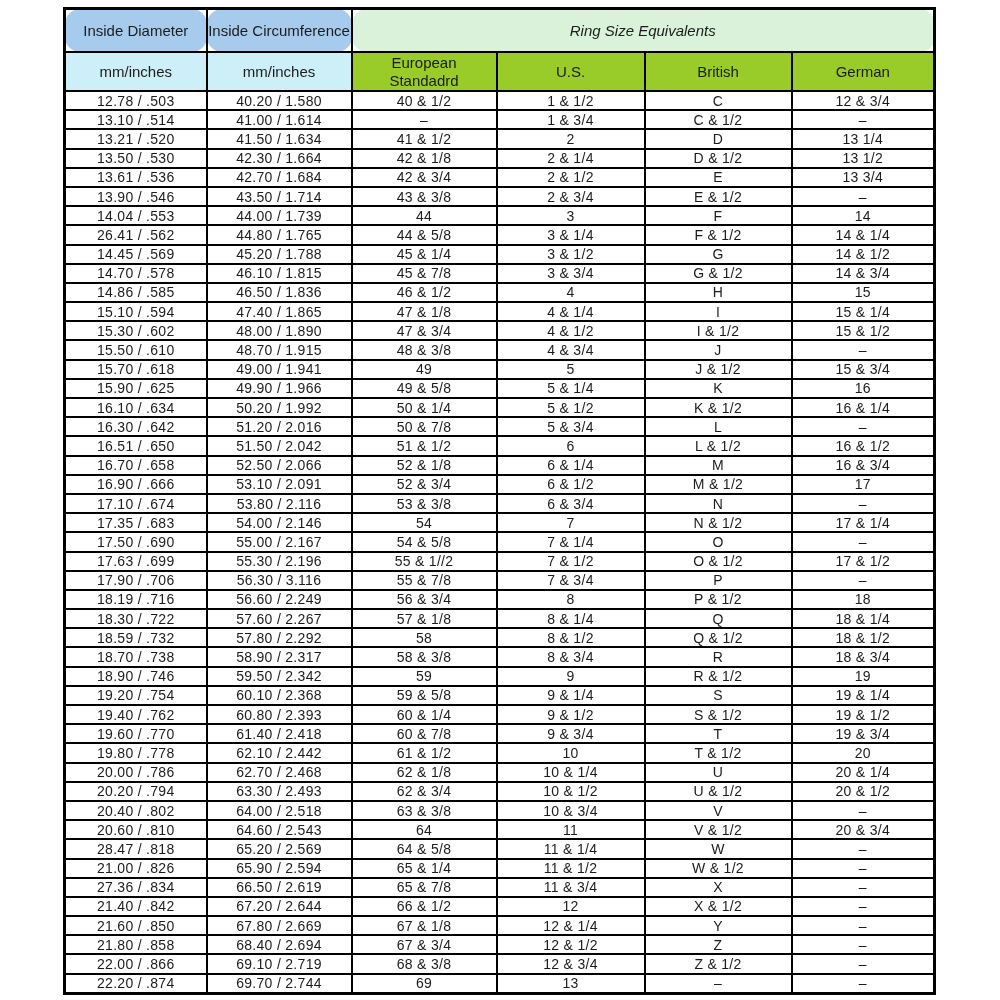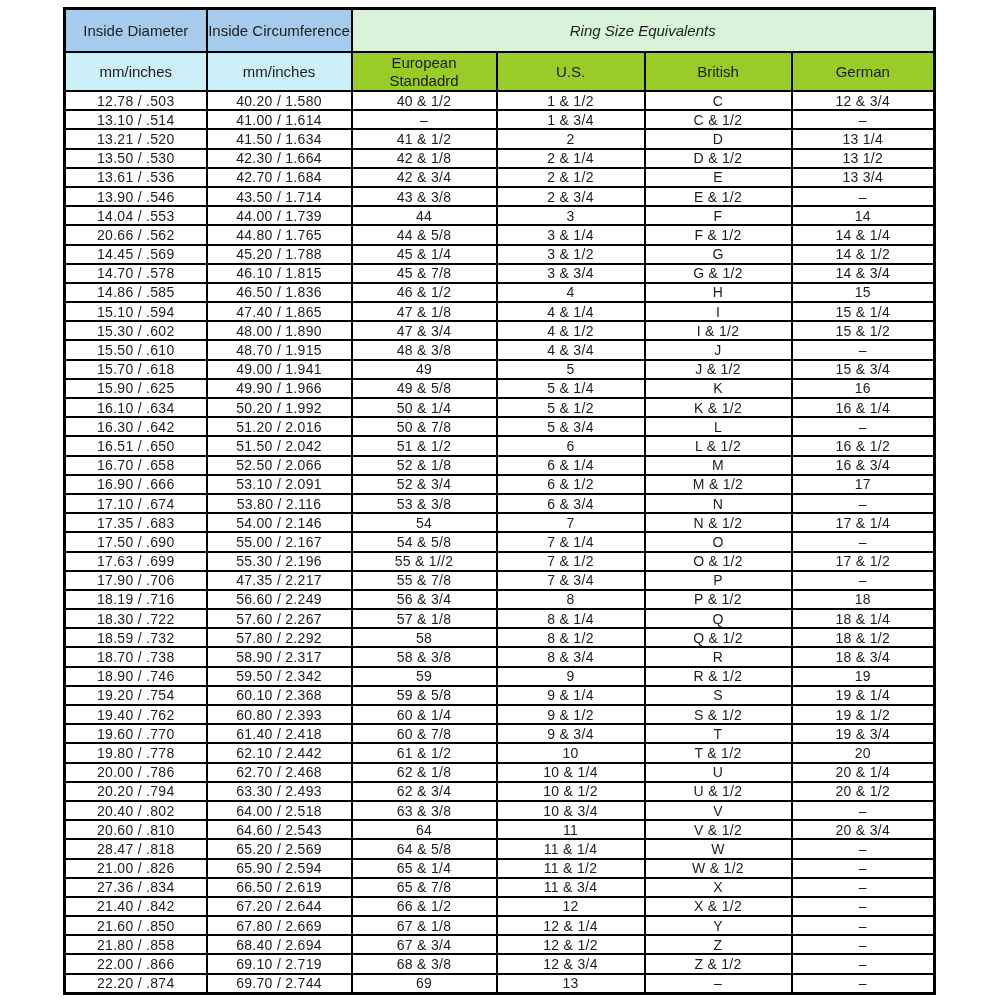--- a/index.html
+++ b/index.html
@@ -27,20 +27,21 @@
     vertical-align: middle;
     color: var(--text, #1c1c1c);
     font-weight: normal;
     padding: 0;
     overflow: hidden;
     white-space: nowrap;
   }
   tr.h1 th {
     height: 41px;
     font-size: 15px;
+    border-radius: 15px;
   }
   th.blue { background: var(--header-blue, #a7cbed); white-space: normal; line-height: 1.2; }
   th.palegreen { background: var(--header-pale-green, #d9f2d9); font-size: 17px; font-style: italic; }
   tr.h2 th { height: 37px; font-size: 15px; }
   th.cyan  { background: var(--header-cyan, #cdeff7); }
   th.green { background: var(--header-green, #99cc29); white-space: pre-line; line-height: 1.15; }
   tbody td {
     height: 17.2px;
     font-size: 14px;
     line-height: 1;
@@ -128,21 +129,21 @@
         </tr>
         <tr>
           <td>14.04 / .553</td>
           <td>44.00 / 1.739</td>
           <td>44</td>
           <td>3</td>
           <td>F</td>
           <td>14</td>
         </tr>
         <tr>
-          <td>20.66 / .562</td>
+          <td>26.41 / .562</td>
           <td>44.80 / 1.765</td>
           <td>44 &amp; 5/8</td>
           <td>3 &amp; 1/4</td>
           <td>F &amp; 1/2</td>
           <td>14 &amp; 1/4</td>
         </tr>
         <tr>
           <td>14.45 / .569</td>
           <td>45.20 / 1.788</td>
           <td>45 &amp; 1/4</td>
@@ -273,21 +274,21 @@
         <tr>
           <td>17.63 / .699</td>
           <td>55.30 / 2.196</td>
           <td>55 &amp; 1//2</td>
           <td>7 &amp; 1/2</td>
           <td>O &amp; 1/2</td>
           <td>17 &amp; 1/2</td>
         </tr>
         <tr>
           <td>17.90 / .706</td>
-          <td>47.35 / 2.217</td>
+          <td>56.30 / 3.116</td>
           <td>55 &amp; 7/8</td>
           <td>7 &amp; 3/4</td>
           <td>P</td>
           <td>–</td>
         </tr>
         <tr>
           <td>18.19 / .716</td>
           <td>56.60 / 2.249</td>
           <td>56 &amp; 3/4</td>
           <td>8</td>

